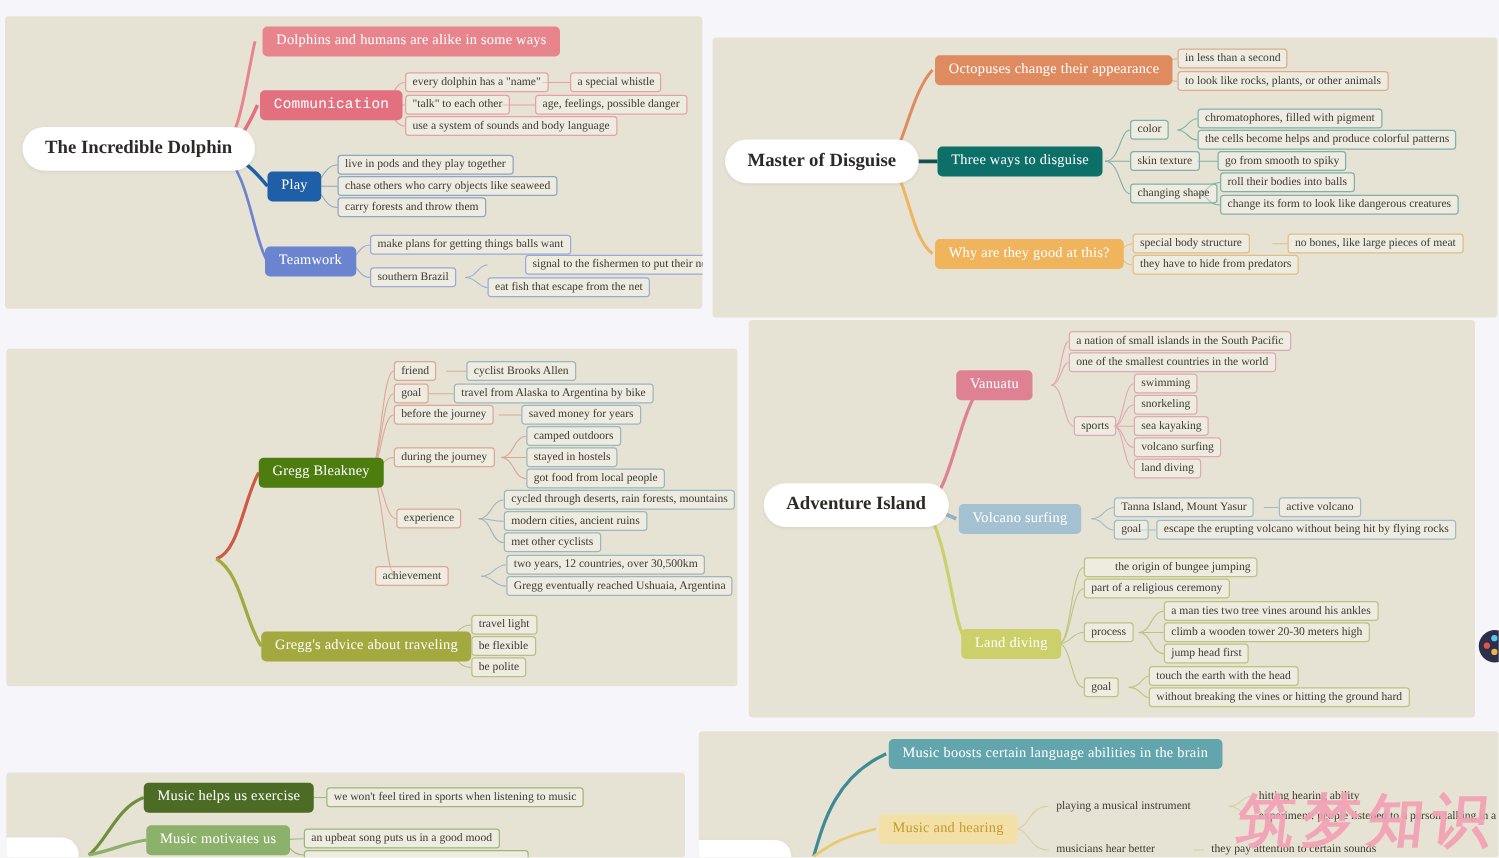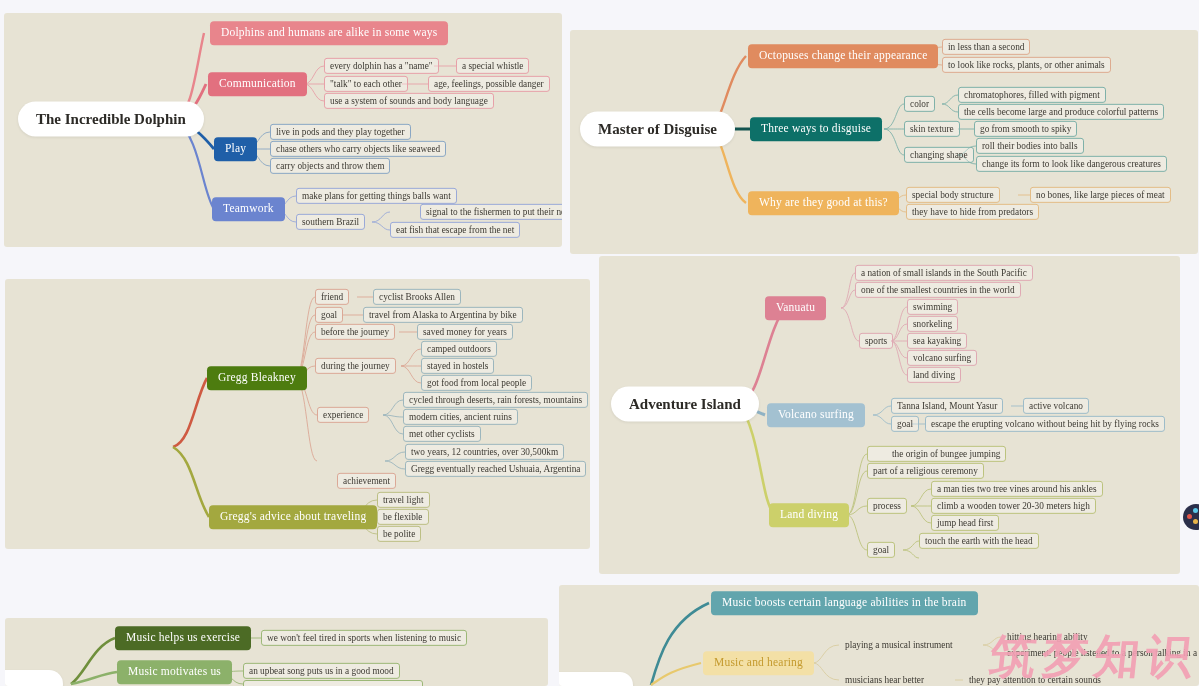--- a/index.html
+++ b/index.html
@@ -60,31 +60,31 @@
       <path d="M272 196 C 282 196 282 209 292 209"></path>
       <path d="M368 209 C 378 209 378 199 386 199"></path>
       <path d="M368 209 C 378 209 378 217 386 217"></path>
     </g>
   </svg>
 
   <div class="root" style="left:14px;top:106px;transform:translateY(-50%);position:absolute;">The Incredible Dolphin</div>
 
   <div class="node fill big" style="left:206px;top:20px;transform:translateY(-50%);background:#e8858c;">Dolphins and humans are alike in some ways</div>
 
-  <div class="node fill big" style="left:204px;top:71px;transform:translateY(-50%);background:#e2707f;">Communication</div>
+  <div class="node fill big" style="left:204px;top:71px;transform:translateY(-50%);background:#e2707f;font-family:Liberation Mono, monospace;">Communication</div>
   <div class="node leaf" style="left:320px;top:53px;transform:translateY(-50%);border-color:#e7a0a8;">every dolphin has a "name"</div>
   <div class="node leaf" style="left:452px;top:53px;transform:translateY(-50%);border-color:#e7a0a8;">a special whistle</div>
   <div class="node leaf" style="left:320px;top:71px;transform:translateY(-50%);border-color:#e7a0a8;">"talk" to each other</div>
   <div class="node leaf" style="left:424px;top:71px;transform:translateY(-50%);border-color:#e7a0a8;">age, feelings, possible danger</div>
   <div class="node leaf" style="left:320px;top:88px;transform:translateY(-50%);border-color:#e7a0a8;">use a system of sounds and body language</div>
 
   <div class="node fill big" style="left:210px;top:136px;transform:translateY(-50%);background:#1f5fa8;">Play</div>
   <div class="node leaf" style="left:266px;top:119px;transform:translateY(-50%);border-color:#8aa7c4;">live in pods and they play together</div>
   <div class="node leaf" style="left:266px;top:136px;transform:translateY(-50%);border-color:#8aa7c4;">chase others who carry objects like seaweed</div>
-  <div class="node leaf" style="left:266px;top:153px;transform:translateY(-50%);border-color:#8aa7c4;">carry objects and throw them</div>
+  <div class="node leaf" style="left:266px;top:153px;transform:translateY(-50%);border-color:#8aa7c4;">carry forests and throw them</div>
 
   <div class="node fill big" style="left:208px;top:196px;transform:translateY(-50%);background:#6b84cf;">Teamwork</div>
   <div class="node leaf" style="left:292px;top:183px;transform:translateY(-50%);border-color:#9aa9d8;">make plans for getting things balls want</div>
   <div class="node leaf" style="left:292px;top:209px;transform:translateY(-50%);border-color:#9aa9d8;">southern Brazil</div>
   <div class="node leaf" style="left:386px;top:199px;transform:translateY(-50%);border-color:#9aa9d8;margin-left:30px;">signal to the fishermen to put their nets</div>
   <div class="node leaf" style="left:386px;top:217px;transform:translateY(-50%);border-color:#9aa9d8;">eat fish that escape from the net</div>
 </div>
 
 <div class="panel" style="left:570px;top:30px;width:628px;height:224px;">
   <svg class="svgwrap" viewBox="0 0 628 224">
@@ -116,21 +116,21 @@
 
   <div class="root" style="left:10px;top:99px;transform:translateY(-50%);position:absolute;">Master of Disguise</div>
 
   <div class="node fill big" style="left:178px;top:26px;transform:translateY(-50%);background:#e08b5f;">Octopuses change their appearance</div>
   <div class="node leaf" style="left:372px;top:17px;transform:translateY(-50%);border-color:#ddab8f;">in less than a second</div>
   <div class="node leaf" style="left:372px;top:35px;transform:translateY(-50%);border-color:#ddab8f;">to look like rocks, plants, or other animals</div>
 
   <div class="node fill big" style="left:180px;top:99px;transform:translateY(-50%);background:#0d7068;">Three ways to disguise</div>
   <div class="node leaf" style="left:334px;top:74px;transform:translateY(-50%);border-color:#7fb1a9;">color</div>
   <div class="node leaf" style="left:388px;top:65px;transform:translateY(-50%);border-color:#7fb1a9;">chromatophores, filled with pigment</div>
-  <div class="node leaf" style="left:388px;top:82px;transform:translateY(-50%);border-color:#7fb1a9;">the cells become large and produce colorful patterns</div>
+  <div class="node leaf" style="left:388px;top:82px;transform:translateY(-50%);border-color:#7fb1a9;">the cells become helps and produce colorful patterns</div>
   <div class="node leaf" style="left:334px;top:99px;transform:translateY(-50%);border-color:#7fb1a9;">skin texture</div>
   <div class="node leaf" style="left:404px;top:99px;transform:translateY(-50%);border-color:#7fb1a9;">go from smooth to spiky</div>
   <div class="node leaf" style="left:334px;top:125px;transform:translateY(-50%);border-color:#7fb1a9;">changing shape</div>
   <div class="node leaf" style="left:406px;top:116px;transform:translateY(-50%);border-color:#7fb1a9;">roll their bodies into balls</div>
   <div class="node leaf" style="left:406px;top:134px;transform:translateY(-50%);border-color:#7fb1a9;">change its form to look like dangerous creatures</div>
 
   <div class="node fill big" style="left:178px;top:173px;transform:translateY(-50%);background:#efb45c;">Why are they good at this?</div>
   <div class="node leaf" style="left:336px;top:165px;transform:translateY(-50%);border-color:#e3bc86;">special body structure</div>
   <div class="node leaf" style="left:460px;top:165px;transform:translateY(-50%);border-color:#e3bc86;">no bones, like large pieces of meat</div>
   <div class="node leaf" style="left:336px;top:182px;transform:translateY(-50%);border-color:#e3bc86;">they have to hide from predators</div>
@@ -180,21 +180,21 @@
   <div class="node leaf" style="left:310px;top:53px;transform:translateY(-50%);border-color:#dba896;">before the journey</div>
   <div class="node leaf" style="left:412px;top:53px;transform:translateY(-50%);border-color:#9cb6bd;">saved money for years</div>
   <div class="node leaf" style="left:310px;top:87px;transform:translateY(-50%);border-color:#dba896;">during the journey</div>
   <div class="node leaf" style="left:416px;top:70px;transform:translateY(-50%);border-color:#9cb6bd;">camped outdoors</div>
   <div class="node leaf" style="left:416px;top:87px;transform:translateY(-50%);border-color:#9cb6bd;">stayed in hostels</div>
   <div class="node leaf" style="left:416px;top:104px;transform:translateY(-50%);border-color:#9cb6bd;">got food from local people</div>
   <div class="node leaf" style="left:312px;top:136px;transform:translateY(-50%);border-color:#dba896;">experience</div>
   <div class="node leaf" style="left:398px;top:121px;transform:translateY(-50%);border-color:#9cb6bd;">cycled through deserts, rain forests, mountains</div>
   <div class="node leaf" style="left:398px;top:138px;transform:translateY(-50%);border-color:#9cb6bd;">modern cities, ancient ruins</div>
   <div class="node leaf" style="left:398px;top:155px;transform:translateY(-50%);border-color:#9cb6bd;">met other cyclists</div>
-  <div class="node leaf" style="left:332px;top:182px;transform:translateY(-50%);border-color:#dba896;margin-top:20px;">achievement</div>
+  <div class="node leaf" style="left:295px;top:182px;transform:translateY(-50%);border-color:#dba896;">achievement</div>
   <div class="node leaf" style="left:400px;top:173px;transform:translateY(-50%);border-color:#9cb6bd;">two years, 12 countries, over 30,500km</div>
   <div class="node leaf" style="left:400px;top:190px;transform:translateY(-50%);border-color:#9cb6bd;">Gregg eventually reached Ushuaia, Argentina</div>
 
   <div class="node fill big" style="left:204px;top:238px;transform:translateY(-50%);background:#a3a83f;">Gregg's advice about traveling</div>
   <div class="node leaf" style="left:372px;top:221px;transform:translateY(-50%);border-color:#bcbf84;">travel light</div>
   <div class="node leaf" style="left:372px;top:238px;transform:translateY(-50%);border-color:#bcbf84;">be flexible</div>
   <div class="node leaf" style="left:372px;top:255px;transform:translateY(-50%);border-color:#bcbf84;">be polite</div>
 </div>
 
 <div class="panel" style="left:599px;top:256px;width:581px;height:318px;">
@@ -253,20 +253,21 @@
 
   <div class="node fill big" style="left:170px;top:259px;transform:translateY(-50%);background:#ccd06a;">Land diving</div>
   <div class="node leaf" style="left:268px;top:198px;transform:translateY(-50%);border-color:#bcc37e;padding-left:24px;">the origin of bungee jumping</div>
   <div class="node leaf" style="left:268px;top:215px;transform:translateY(-50%);border-color:#bcc37e;">part of a religious ceremony</div>
   <div class="node leaf" style="left:268px;top:250px;transform:translateY(-50%);border-color:#bcc37e;">process</div>
   <div class="node leaf" style="left:332px;top:233px;transform:translateY(-50%);border-color:#bcc37e;">a man ties two tree vines around his ankles</div>
   <div class="node leaf" style="left:332px;top:250px;transform:translateY(-50%);border-color:#bcc37e;">climb a wooden tower 20-30 meters high</div>
   <div class="node leaf" style="left:332px;top:267px;transform:translateY(-50%);border-color:#bcc37e;">jump head first</div>
   <div class="node leaf" style="left:268px;top:294px;transform:translateY(-50%);border-color:#bcc37e;">goal</div>
   <div class="node leaf" style="left:320px;top:285px;transform:translateY(-50%);border-color:#bcc37e;">touch the earth with the head</div>
+  <div class="node leaf" style="left:320px;top:302px;transform:translateY(-50%);border-color:#bcc37e;">without breaking the vines or hitting the ground hard</div>
 </div>
 
 <div class="panel" style="left:5px;top:618px;width:543px;height:68px;">
   <svg class="svgwrap" viewBox="0 0 543 68">
     <g fill="none" stroke-width="2.6">
       <path d="M66 66 C 80 56 88 28 110 20" stroke="#6f8f3c"></path>
       <path d="M66 66 C 86 62 96 56 112 54" stroke="#8cb16a"></path>
     </g>
     <g fill="none" stroke="#9cb877" stroke-width=".9">
       <path d="M236 20 L 256 20"></path>

